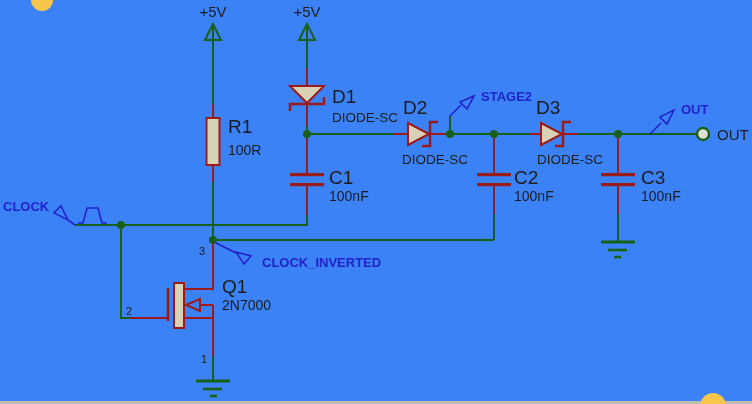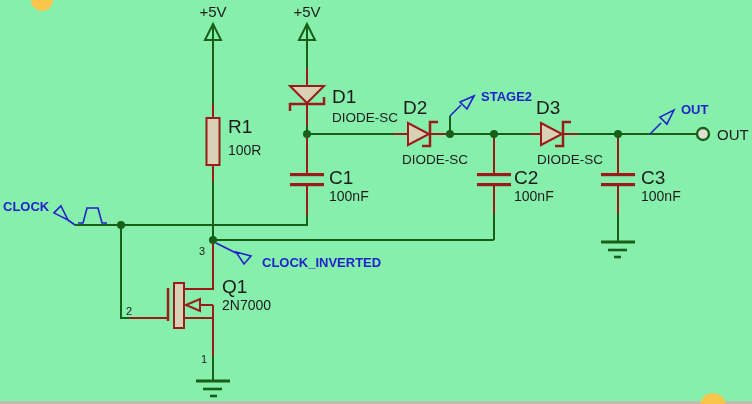--- a/index.html
+++ b/index.html
@@ -1,18 +1,18 @@
 <!DOCTYPE html>
 <html><head>
 <meta charset="utf-8">
 <style>
   html,body{margin:0;padding:0;background:#888;}
   .stage{
     position:relative;width:752px;height:404px;overflow:hidden;
-    background:#86efac;
+    background:#3b82f6;
     font-family:"Liberation Sans", sans-serif;
   }
   svg{display:block}
   text{fill:#1c1c1c}
   .ref{font-size:19px;}
   .val{font-size:14px;}
   .val-s{font-size:13.5px;}
   .pin{font-size:11px;}
   .pwr{font-size:15px;}
   .term{font-size:15px;}

